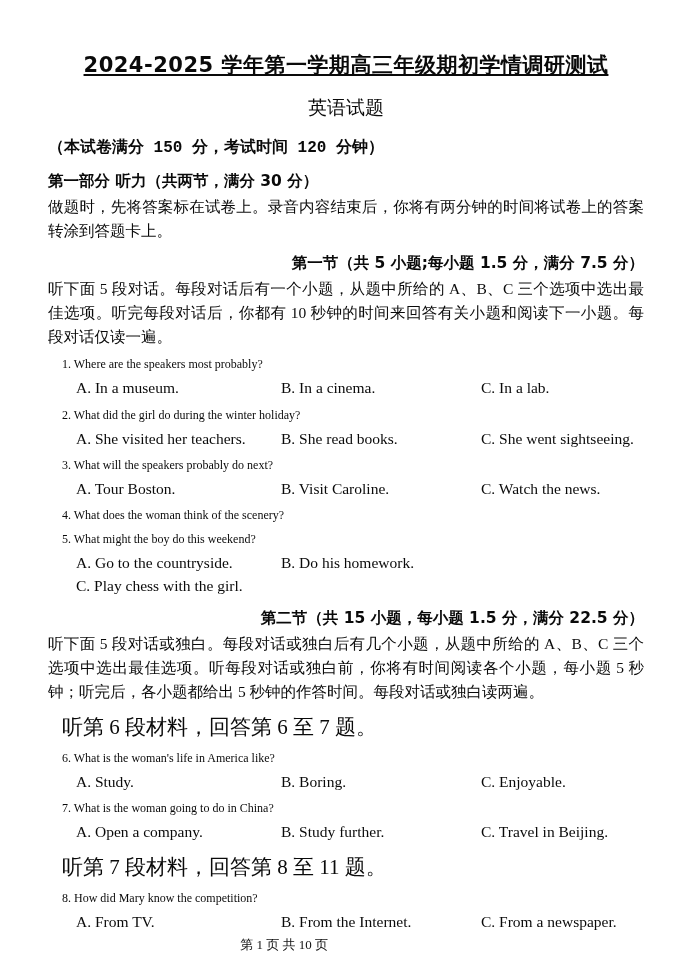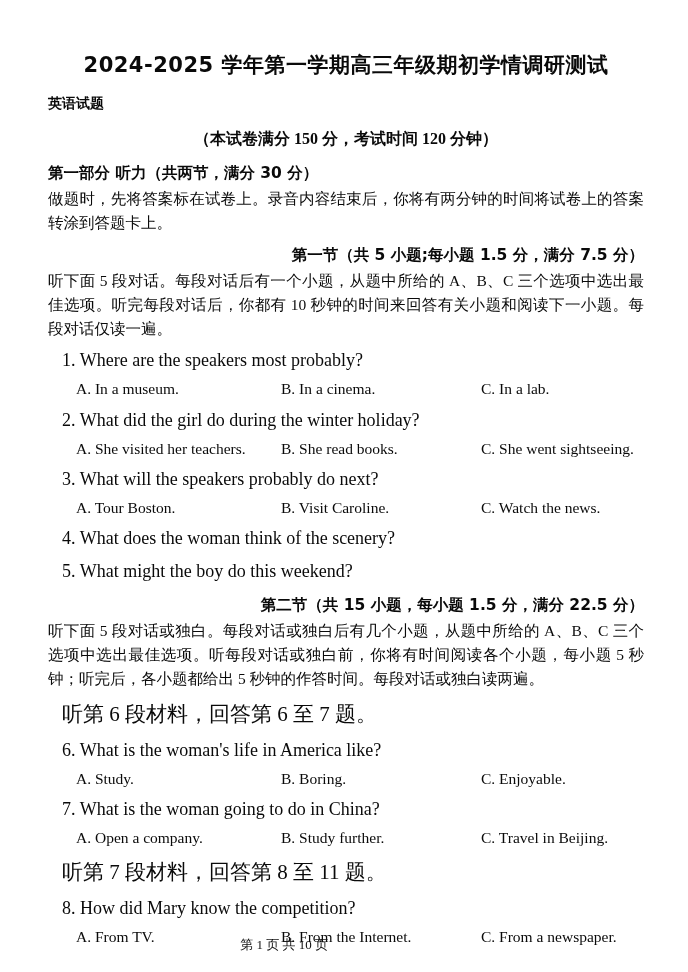--- a/index.html
+++ b/index.html
@@ -23,32 +23,33 @@
     position: relative;
   }
   .doc-title {
     text-align: center;
     font-family: "DejaVu Sans", sans-serif;
     font-weight: bold;
     font-size: 21px;
     letter-spacing: 0.5px;
     margin: 12px 0 0 0;
     line-height: 1.3;
+    text-decoration: underline;
   }
   .doc-subtitle {
+    text-align: center;
     font-family: "DejaVu Sans", sans-serif;
-    font-weight: bold;
-    font-size: 14px;
+    font-weight: normal;
+    font-size: 19px;
     margin: 16px 0 0 0;
   }
   .doc-note {
-    text-align: center;
     font-size: 16px;
     font-weight: bold;
-    font-family: Liberation Serif, serif;
+    font-family: Liberation Mono, monospace;
     margin: 16px 0 8px 0;
   }
   .section-head {
     font-family: "DejaVu Sans", sans-serif;
     font-weight: bold;
     font-size: 15.5px;
     margin: 13px 0 0 0;
   }
   .para {
     font-size: 15.5px;
@@ -57,21 +58,21 @@
     text-align: justify;
   }
   .sub-head {
     font-family: "DejaVu Sans", sans-serif;
     font-weight: bold;
     font-size: 15.5px;
     margin: 10px 0 0 0;
     text-align: right;
   }
   .q-line {
-    font-size: 18px;
+    font-size: 12px;
     line-height: 1.5;
     margin: 6px 0 0 0;
     padding-left: 14px;
   }
   .opts {
     display: block;
     font-size: 15.5px;
     line-height: 1.5;
     margin: 3px 0 0 0;
     padding-left: 28px;
@@ -142,20 +143,23 @@
 
   <div class="q-line">
     <span>4.</span>
     <span>What does the woman think of the scenery?</span>
   </div>
 
   <div class="q-line">
     <span>5.</span>
     <span>What might the boy do this weekend?</span>
   </div>
+  <div class="opts">
+    <span class="opt-a">A. Go to the countryside.</span><span class="opt-b">B. Do his homework.</span><span class="opt-c">C. Play chess with the girl.</span>
+  </div>
 
   <div class="sub-head">第二节（共 15 小题，每小题 1.5 分，满分 22.5 分）</div>
   <div class="para">听下面 5 段对话或独白。每段对话或独白后有几个小题，从题中所给的 A、B、C 三个选项中选出最佳选项。听每段对话或独白前，你将有时间阅读各个小题，每小题 5 秒钟；听完后，各小题都给出 5 秒钟的作答时间。每段对话或独白读两遍。</div>
 
   <div class="cn-line">听第 6 段材料，回答第 6 至 7 题。</div>
 
   <div class="q-line">
     <span>6.</span>
     <span>What is the woman's life in America like?</span>
   </div>

